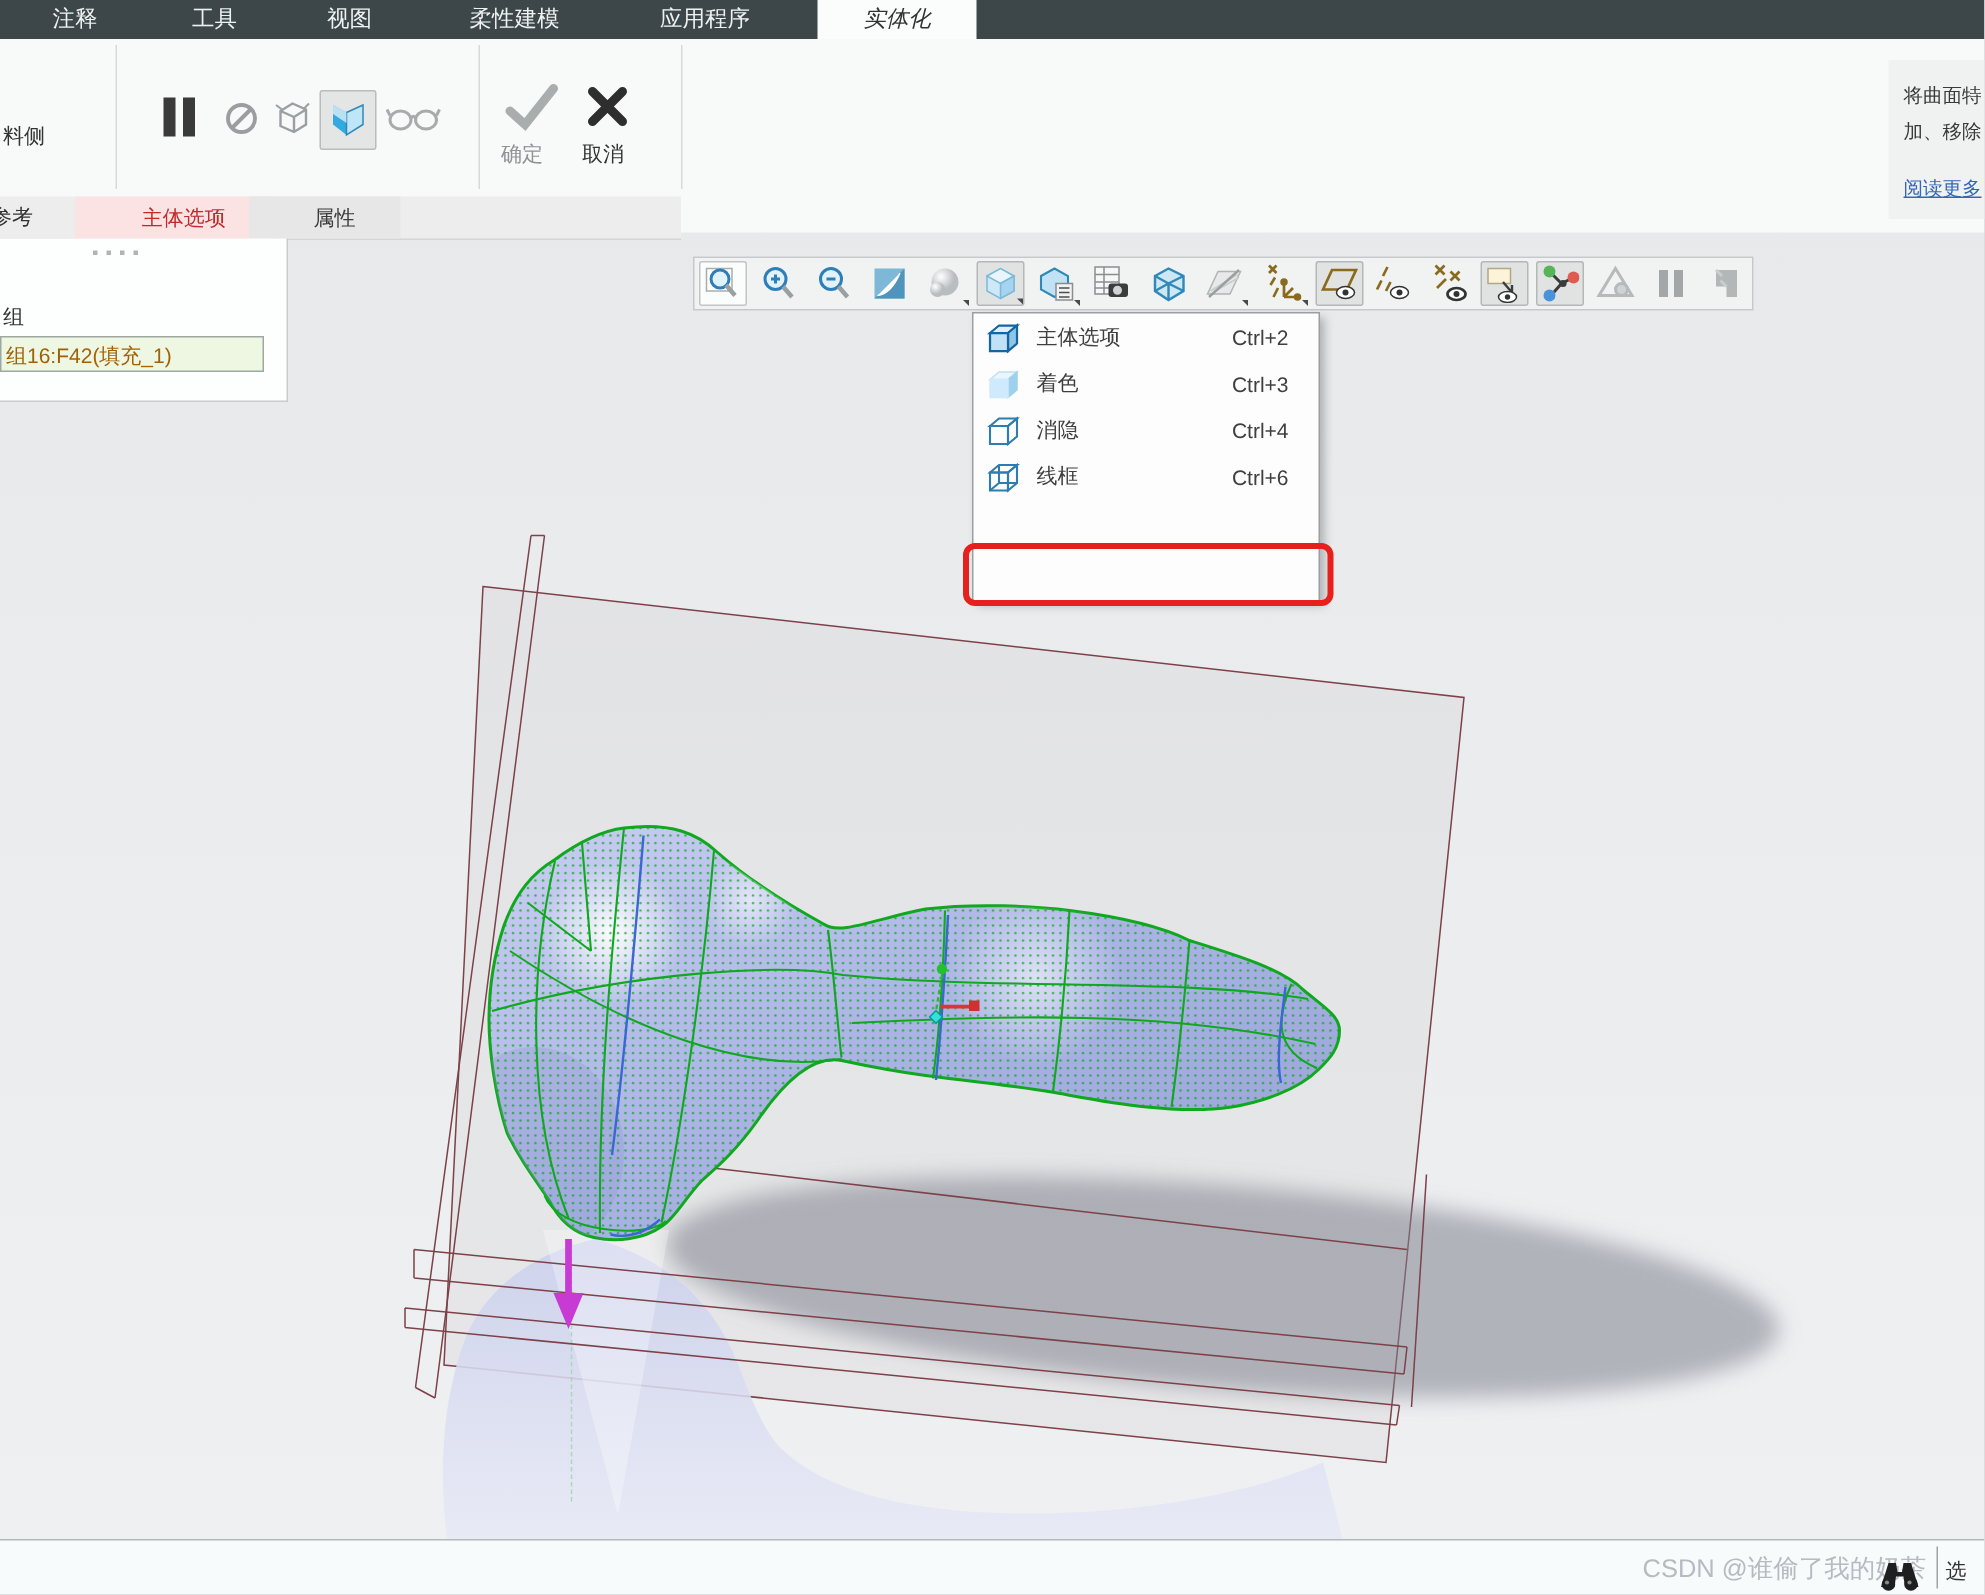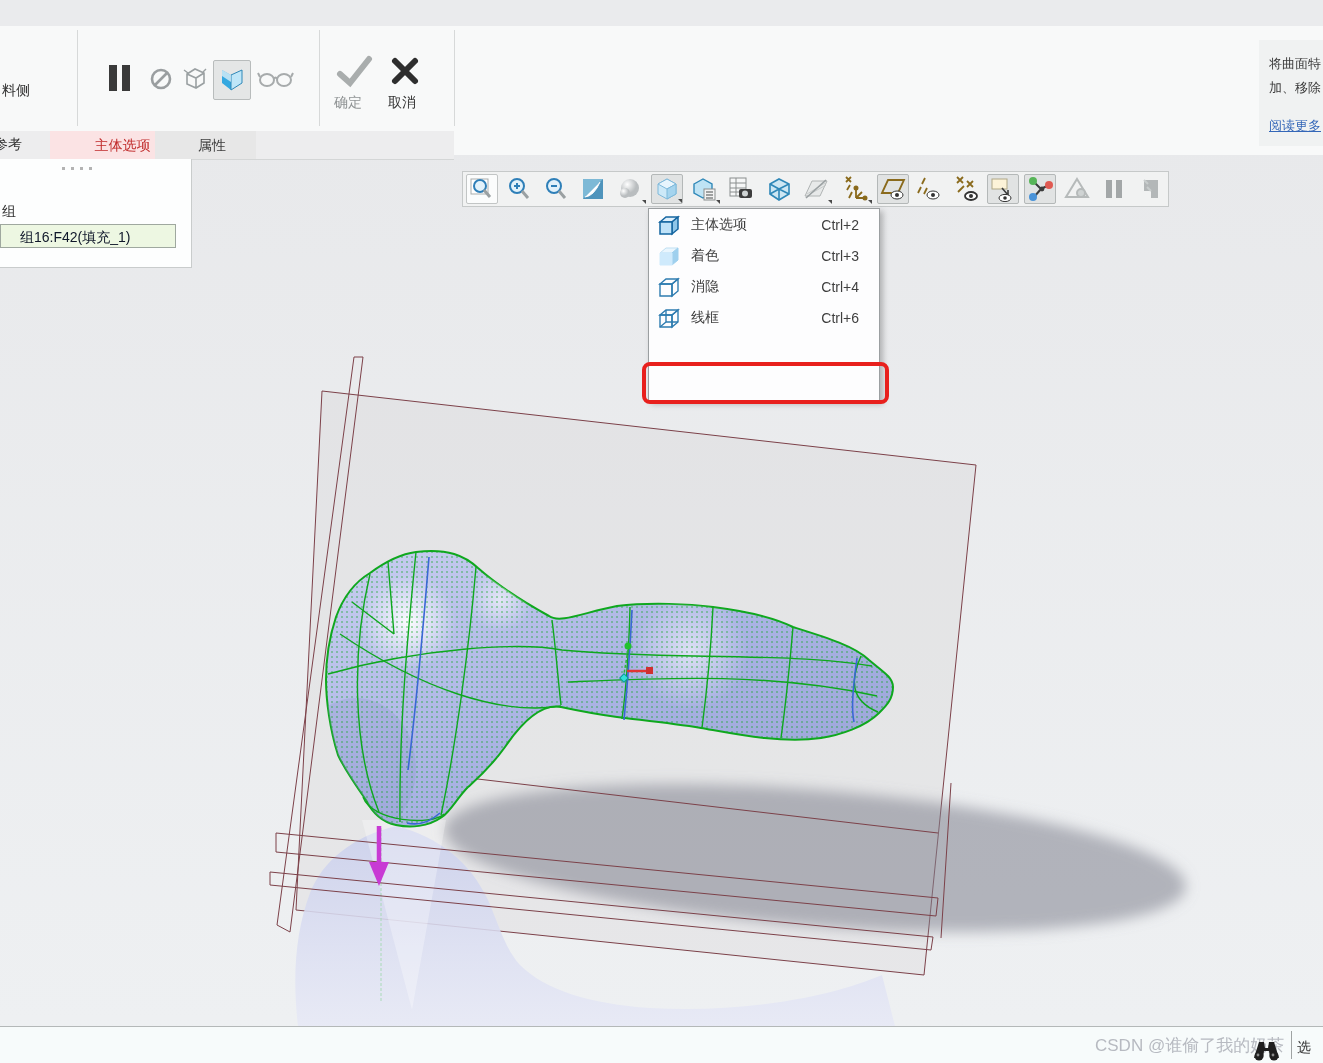--- a/index.html
+++ b/index.html
@@ -31,21 +31,21 @@
   .infopop{left:1259px;top:40px;width:130px;height:106px;background:#f0f2f2;font-size:13px;color:#3a3a3a;
     padding:12px 0 0 10px;box-sizing:border-box;line-height:24px;}
   .infolink{color:#3467b8;text-decoration:underline;cursor:pointer;display:inline-block;margin-top:14px;}
   
   .refpanel{left:0;top:159px;width:191px;height:108px;background:#fdfefe;
     border-right:1px solid #c9cccc;border-bottom:1px solid #c9cccc;}
   .grip{position:absolute;left:62px;top:8px;width:40px;height:4px;display:flex;gap:6px;}
   .grip i{width:3px;height:3px;background:#b3b3b3;display:block;}
   .grp-label{position:absolute;left:2px;top:44px;font-size:14px;color:#333;}
   .collector{position:absolute;left:0px;top:65px;width:176px;height:24px;background:#edf7e2;
-    border:1px solid #9fa89f;font-size:14px;color:#0f172a;line-height:24px;padding-left:19px;box-sizing:border-box;
+    border:1px solid #9fa89f;font-size:14px;color:#a16207;line-height:24px;padding-left:3px;box-sizing:border-box;
     white-space:nowrap;overflow:hidden;}
   
   .gtoolbar{left:462px;top:171px;width:707px;height:36px;background:#f1f2f2;border:1px solid #c6c9c9;box-sizing:border-box;}
   .gbtn{position:absolute;top:2px;width:32px;height:30px;display:flex;align-items:center;justify-content:center;border-radius:2px;}
   .gbtn.pressed{background:#e1e3e3;border:1px solid #b4b8b8;box-sizing:border-box;}
   .gbtn.framed{background:#fbfcfc;border:1px solid #c2c5c5;box-sizing:border-box;}
   .caret{position:absolute;right:0px;bottom:0px;width:0;height:0;border-left:4px solid transparent;border-top:4px solid #4a4a4a;}
   
   .dmenu{left:648px;top:208px;width:230px;height:191px;background:#fdfdfe;border:1px solid #9b9fa1;
     box-shadow:3px 3px 6px rgba(0,0,0,.25);}
@@ -162,20 +162,28 @@
       <rect x="646" y="667" width="7" height="7" fill="#d03030"></rect>
       <rect x="621" y="675" width="6" height="6" transform="rotate(45 624 678)" fill="#35e0d8" stroke="#0a9a9a" stroke-width="1"></rect>
     </g>
 
     <g>
       <line x1="379" y1="826" x2="379" y2="866" stroke="#c83ad4" stroke-width="4.5"></line>
       <polygon points="379,886 369,862 389,862" fill="#c83ad4"></polygon>
     </g>
   </svg>
 
+  <div class="abs menubar">
+    <div class="menu-item" style="left:25px;">注释</div>
+    <div class="menu-item" style="left:118px;">工具</div>
+    <div class="menu-item" style="left:208px;">视图</div>
+    <div class="menu-item" style="left:303px;">柔性建模</div>
+    <div class="menu-item" style="left:430px;">应用程序</div>
+    <div class="menu-item active" style="left:545px;width:86px;text-align:center;">实体化</div>
+  </div>
 
   <div class="abs ribbon">
     <div class="vdiv" style="left:77px;top:4px;height:96px;"></div>
     <div class="vdiv" style="left:319px;top:4px;height:96px;"></div>
     <div class="vdiv" style="left:454px;top:4px;height:96px;"></div>
 
     <div class="side-label" style="left:2px;top:56px;">料侧</div>
 
     <div class="dash-btn" style="left:103px;top:36px;width:32px;height:32px;">
       <svg width="26" height="28">
@@ -225,21 +233,21 @@
       <svg width="34" height="34">
           <path d="M7,7 L27,27 M27,7 L7,27" stroke="#2e2e2e" stroke-width="6" stroke-linecap="round" fill="none"></path>
         </svg>
       <div class="lbl cancel-lbl">取消</div>
     </div>
   </div>
 
   <div class="abs tabstrip"></div>
   <div class="ref-label abs" style="left:-6px;">参考</div>
   <div class="ptab hot abs" style="left:50px;width:119px;">主体选项</div>
-  <div class="ptab plain abs" style="left:155px;width:88px;">属性</div>
+  <div class="ptab plain abs" style="left:166px;width:88px;">属性</div>
 
   <div class="abs infopop">
     <div>将曲面特</div>
     <div>加、移除</div>
     <span class="infolink">阅读更多</span>
   </div>
 
   <div class="abs refpanel">
     <div class="grip">
         <i></i>

